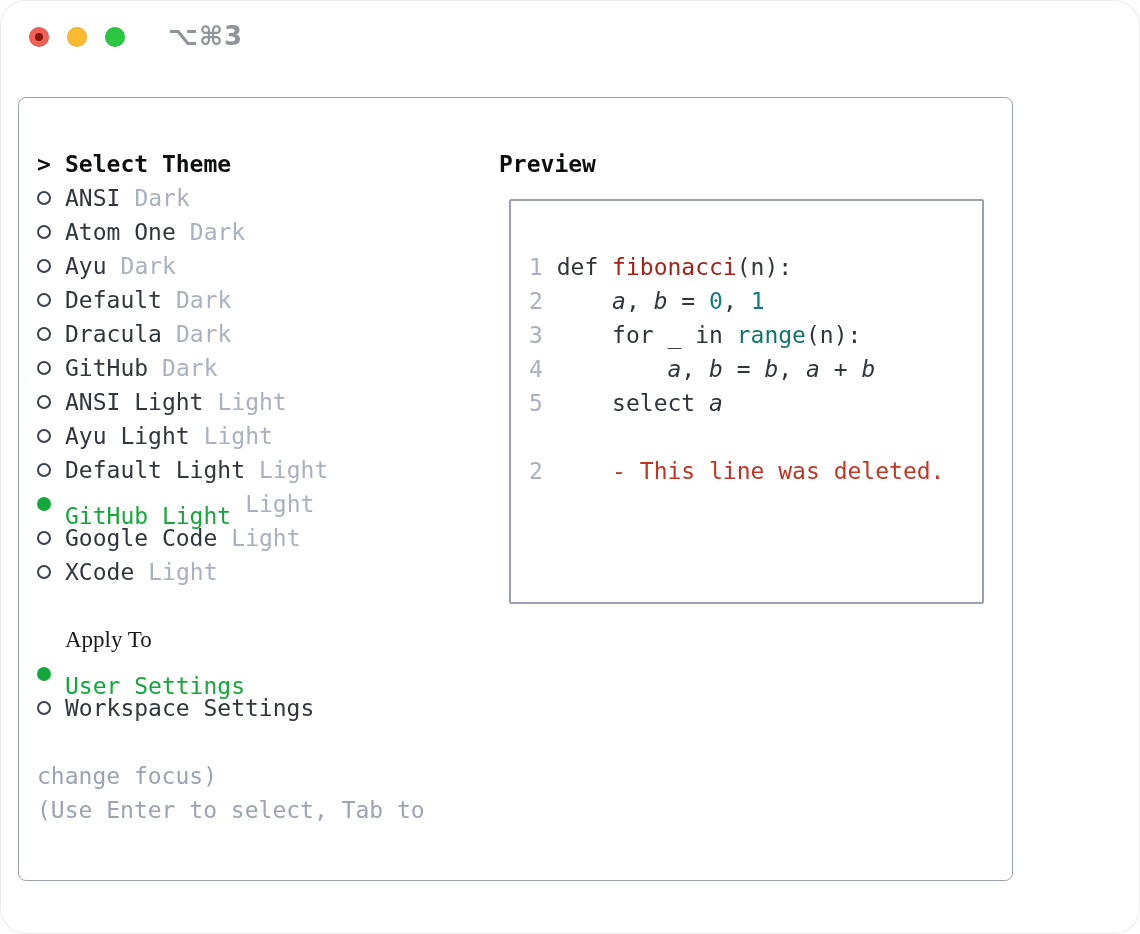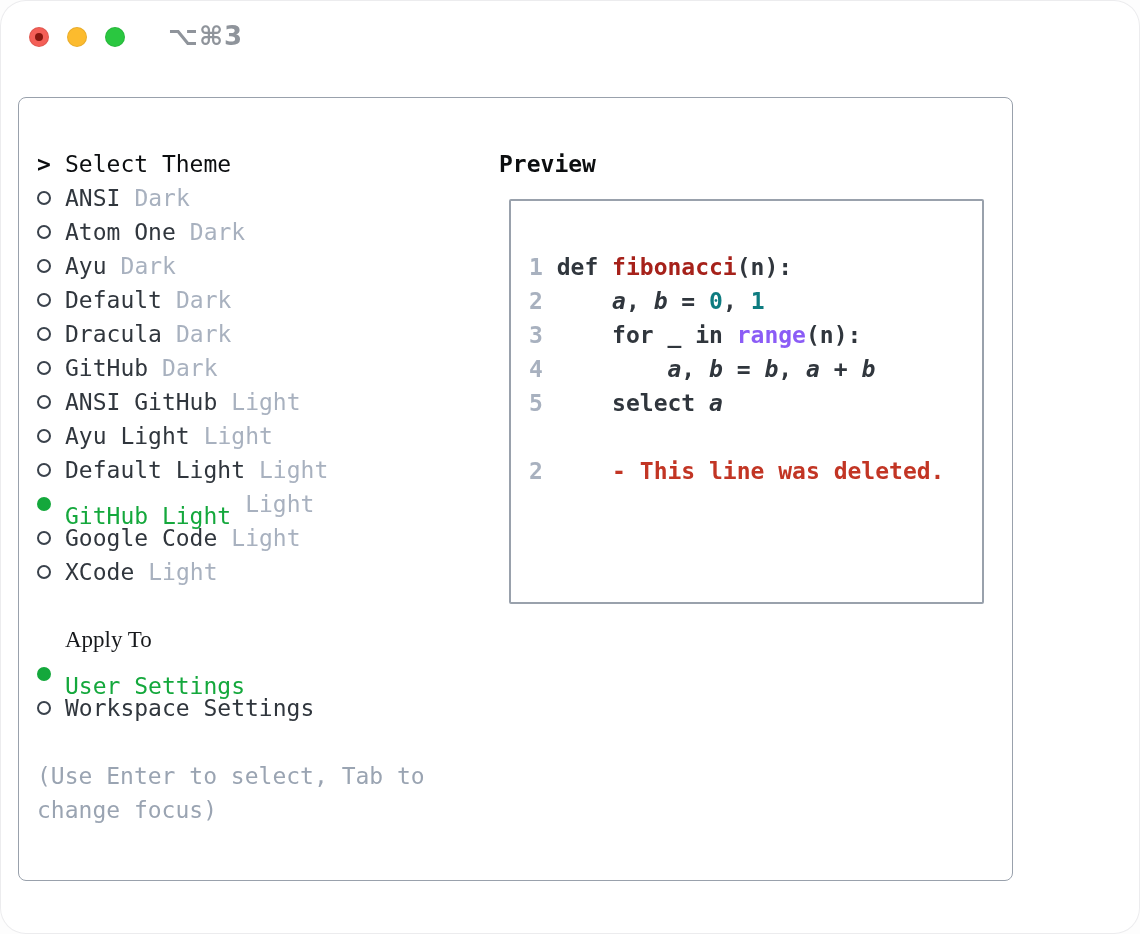--- a/index.html
+++ b/index.html
@@ -15,39 +15,39 @@
   .win-title{position:absolute;left:168px;top:21px;font-family:"DejaVu Sans","Liberation Sans",sans-serif;
              font-size:26px;font-weight:bold;color:#8f949b;letter-spacing:1px;}
   
   .panel{position:absolute;left:18px;top:97px;width:995px;height:784px;box-sizing:border-box;
          border:1.5px solid #99a1ac;border-radius:8px;background:#ffffff;}
   
   .left-col{position:absolute;left:18px;top:49px;font-size:23px;line-height:34px;color:#30363d;}
   .row{display:flex;align-items:center;height:34px;white-space:pre;}
   .bcol{display:inline-flex;align-items:center;width:28px;flex:0 0 28px;}
   .prefix{font-weight:bold;color:#0c0e10;}
-  .hdr{font-weight:normal;color:#0c0e10;}
+  .hdr{font-weight:bold;color:#0c0e10;}
   .dot{box-sizing:border-box;width:14px;height:14px;border:2.5px solid #3a424c;border-radius:50%;}
   .dot.selected{background:#14a83c;border-color:#14a83c;}
   .nm{color:#30363d;margin-right:14px;}
   .nm.selected{color:#14a83c;margin-top:24px;}
   .tag{color:#a8b1bf;}
   .apply-hdr{color:#17191c;font-family:Liberation Serif, serif;}
   .help{color:#9aa4b2;}
   
   .preview-label{position:absolute;left:480px;top:49px;height:34px;display:flex;align-items:center;
                  font-size:23px;font-weight:bold;color:#0c0e10;text-align:right;}
   .code-box{position:absolute;left:490px;top:101px;width:475px;height:405px;box-sizing:border-box;
-            border:2px solid #99a1ac;border-radius:2px;background:#ffffff;padding:49px 16px 0 18px;overflow:hidden;font-weight:bold;}
+            border:2px solid #99a1ac;border-radius:2px;background:#ffffff;padding:49px 16px 0 18px;overflow:hidden;}
   .cl{height:34px;line-height:34px;font-size:23px;white-space:pre;}
   .tok-ln{color:#a8b1bf;}
   .tok-code{color:#30363d;}
   .tok-fn{color:#a6211a;}
   .tok-num{color:#0e7c80;}
-  .tok-builtin{color:#8b5cf6;}
+  .tok-builtin{color:#0f766e;}
   .tok-var{color:#30363d;font-style:italic;}
   .tok-ctx{color:#8e96a0;}
   .tok-del{color:#c23524;}
   .tok-add{color:#1cb41c;}
 </style>
 </head>
 <body>
 
 <div class="window">
   <div class="titlebar">
@@ -92,21 +92,21 @@
         <span class="nm">Dracula</span>
         <span class="tag">Dark</span>
       </div>
       <div class="row">
         <span class="bcol"><span class="dot"></span></span>
         <span class="nm">GitHub</span>
         <span class="tag">Dark</span>
       </div>
       <div class="row">
         <span class="bcol"><span class="dot"></span></span>
-        <span class="nm">ANSI GitHub</span>
+        <span class="nm">ANSI Light</span>
         <span class="tag">Light</span>
       </div>
       <div class="row">
         <span class="bcol"><span class="dot"></span></span>
         <span class="nm">Ayu Light</span>
         <span class="tag">Light</span>
       </div>
       <div class="row">
         <span class="bcol"><span class="dot"></span></span>
         <span class="nm">Default Light</span>
@@ -138,22 +138,22 @@
         <span class="bcol"><span class="dot selected"></span></span>
         <span class="nm selected">User Settings</span>
       </div>
       <div class="row">
         <span class="bcol"><span class="dot"></span></span>
         <span class="nm">Workspace Settings</span>
       </div>
 
       <div class="row"></div>
 
+      <div class="row help">change focus)</div>
       <div class="row help">(Use Enter to select, Tab to</div>
-      <div class="row help">change focus)</div>
     </div>
 
     <div class="preview-label">Preview</div>
 
     <div class="code-box">
       <div class="cl"><span class="tok-ln">1 </span><span class="tok-code">def </span><span class="tok-fn">fibonacci</span><span class="tok-code">(n):</span></div>
       <div class="cl"><span class="tok-ln">2 </span><span class="tok-code">    </span><span class="tok-var">a</span><span class="tok-code">, </span><span class="tok-var">b</span><span class="tok-code"> = </span><span class="tok-num">0</span><span class="tok-code">, </span><span class="tok-num">1</span></div>
       <div class="cl"><span class="tok-ln">3 </span><span class="tok-code">    for _ in </span><span class="tok-builtin">range</span><span class="tok-code">(n):</span></div>
       <div class="cl"><span class="tok-ln">4 </span><span class="tok-code">        </span><span class="tok-var">a</span><span class="tok-code">, </span><span class="tok-var">b</span><span class="tok-code"> = </span><span class="tok-var">b</span><span class="tok-code">, </span><span class="tok-var">a</span><span class="tok-code"> + </span><span class="tok-var">b</span></div>
       <div class="cl"><span class="tok-ln">5 </span><span class="tok-code">    select </span><span class="tok-var">a</span></div>

